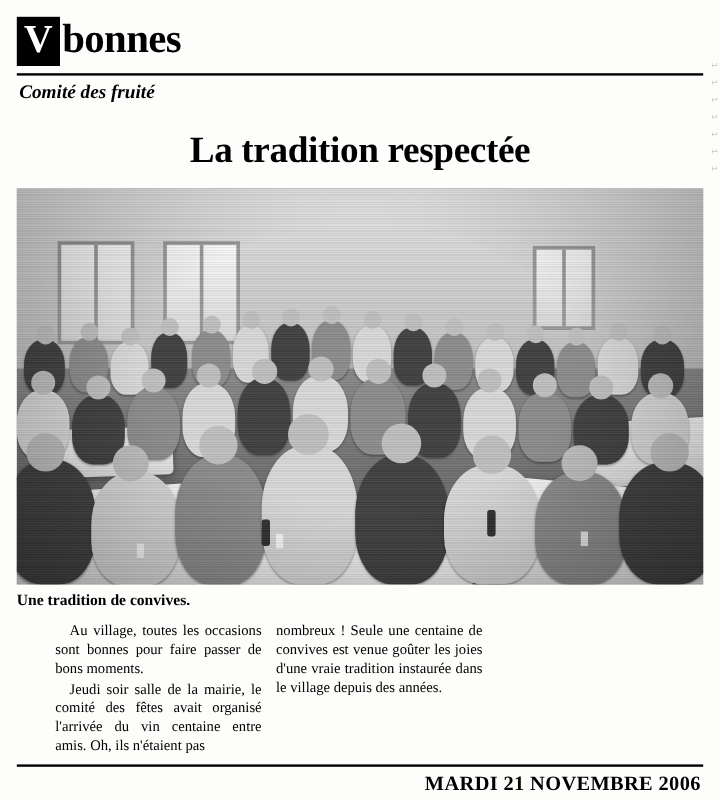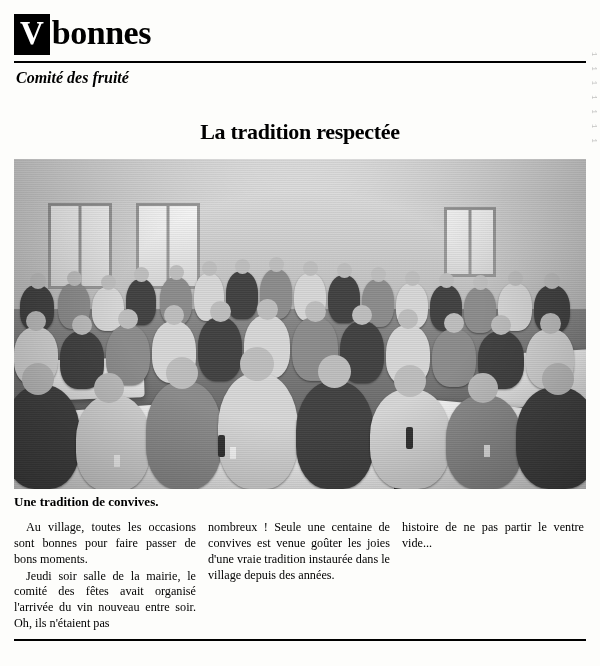--- a/index.html
+++ b/index.html
@@ -61,23 +61,23 @@
     font-family: "Liberation Serif", serif;
     font-style: italic;
     font-weight: bold;
     font-size: 16px;
     margin: 6px 0 0 2px;
   }
   .headline {
     text-align: center;
     font-family: "Liberation Serif", serif;
     font-weight: bold;
-    font-size: 22px;
+    font-size: 31px;
     letter-spacing: -0.3px;
-    margin: 32px 0 14px 0;
+    margin: 20px 0 14px 0;
   }
 
   
   .photo-wrap {
     padding: 0 14px;
   }
   .photo {
     position: relative;
     width: 572px;
     height: 330px;
@@ -164,20 +164,21 @@
     font-weight: bold;
     font-size: 13px;
     margin: 5px 0 0 14px;
   }
 
   
   .columns {
     display: flex;
     gap: 12px;
     padding: 10px 14px 0 14px;
+    margin-left: 32px;
   }
   .col {
     width: 182px;
     font-family: "Liberation Serif", serif;
     font-size: 12.2px;
     line-height: 1.30;
     text-align: justify;
     hyphens: auto;
   }
   .col p {
@@ -333,26 +334,26 @@
       <div class="ph-grain"></div>
       <div class="ph-vignette"></div>
     </div>
   </div>
 
   <div class="caption">Une tradition de convives.</div>
 
   <div class="columns">
     <div class="col">
       <p>Au village, toutes les occasions sont bonnes pour faire passer de bons moments.</p>
-      <p>Jeudi soir salle de la mairie, le comité des fêtes avait organisé l'arrivée du vin nouveau entre soir. Oh, ils n'étaient pas</p>
+      <p>Jeudi soir salle de la mairie, le comité des fêtes avait organisé l'arrivée du vin centaine entre amis. Oh, ils n'étaient pas</p>
     </div>
     <div class="col">
       <p class="noindent">nombreux ! Seule une centaine de convives est venue goûter les joies d'une vraie tradition instaurée dans le village depuis des années.</p>
     </div>
     <div class="col">
-      <p class="noindent">histoire de ne pas partir le ventre vide...</p>
     </div>
   </div>
 
   <hr class="footer-rule">
+  <div class="dateline">MARDI 21 NOVEMBRE 2006</div>
 
   <div class="edge-marks">1 1 1 1 1 1 1</div>
 </div>
 
 </body></html>

